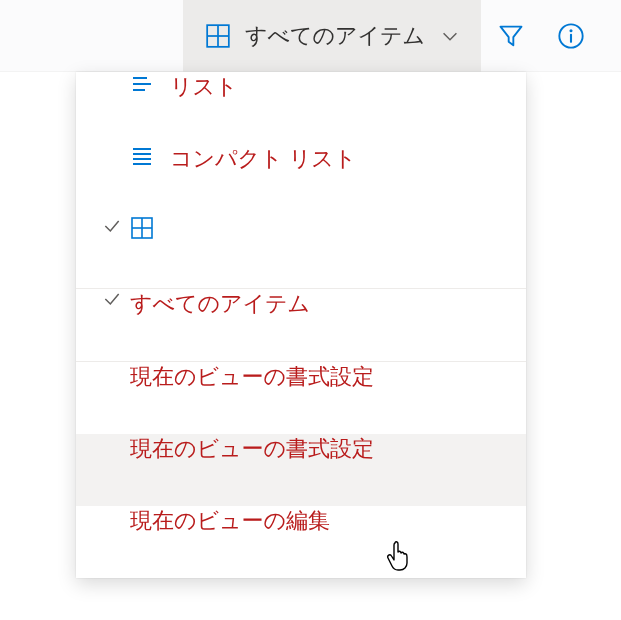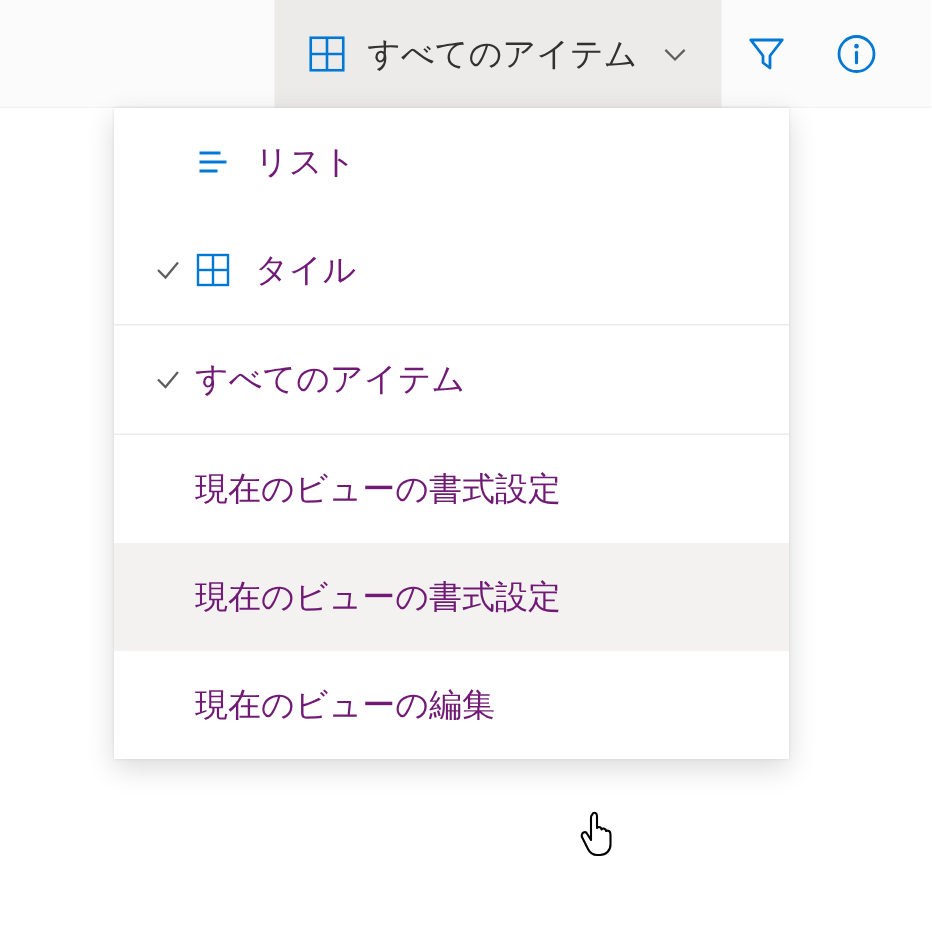--- a/index.html
+++ b/index.html
@@ -51,25 +51,25 @@
   .dropdown {
     position: absolute;
     top: 72px;
     left: 76px;
     width: 450px;
     background: #ffffff;
     box-shadow: 0 6px 18px rgba(0,0,0,0.15), 0 0 2px rgba(0,0,0,0.1);
   }
   .menu-item {
     display: flex;
-    align-items: center;
+    align-items: flex-start;
     height: 72px;
     padding-left: 18px;
     font-size: 22px;
-    color: #701a75;
+    color: #b91c1c;
     cursor: pointer;
     position: relative;
   }
   .menu-item.hovered {
     background: #f3f2f1;
   }
   .check-col {
     width: 36px;
     display: flex;
     align-items: center;
@@ -139,35 +139,46 @@
     <span class="icon-col">
       <svg width="24" height="24" viewBox="0 0 24 24">
         <line x1="3" y1="6" x2="17" y2="6" stroke="#0078d4" stroke-width="2"></line>
         <line x1="3" y1="12" x2="21" y2="12" stroke="#0078d4" stroke-width="2"></line>
         <line x1="3" y1="18" x2="15" y2="18" stroke="#0078d4" stroke-width="2"></line>
       </svg>
     </span>
     <span>リスト</span>
   </div>
 
+  <div class="menu-item">
+    <span class="check-col"></span>
+    <span class="icon-col">
+      <svg width="24" height="24" viewBox="0 0 24 24">
+        <line x1="3" y1="5" x2="21" y2="5" stroke="#0078d4" stroke-width="2"></line>
+        <line x1="3" y1="10" x2="21" y2="10" stroke="#0078d4" stroke-width="2"></line>
+        <line x1="3" y1="15" x2="21" y2="15" stroke="#0078d4" stroke-width="2"></line>
+        <line x1="3" y1="20" x2="21" y2="20" stroke="#0078d4" stroke-width="2"></line>
+      </svg>
+    </span>
+    <span>コンパクト リスト</span>
+  </div>
 
   <div class="menu-item">
     <span class="check-col">
       <svg width="20" height="20" viewBox="0 0 24 24">
         <polyline points="4,12 10,18 20,6" fill="none" stroke="#605e5c" stroke-width="1.8"></polyline>
       </svg>
     </span>
     <span class="icon-col">
       <svg width="24" height="24" viewBox="0 0 24 24">
         <rect x="2" y="2" width="20" height="20" fill="none" stroke="#0078d4" stroke-width="1.6"></rect>
         <line x1="12" y1="2" x2="12" y2="22" stroke="#0078d4" stroke-width="1.6"></line>
         <line x1="2" y1="12" x2="22" y2="12" stroke="#0078d4" stroke-width="1.6"></line>
       </svg>
     </span>
-    <span>タイル</span>
   </div>
 
   <div class="divider"></div>
 
   <div class="menu-item">
     <span class="check-col">
       <svg width="20" height="20" viewBox="0 0 24 24">
         <polyline points="4,12 10,18 20,6" fill="none" stroke="#605e5c" stroke-width="1.8"></polyline>
       </svg>
     </span>

